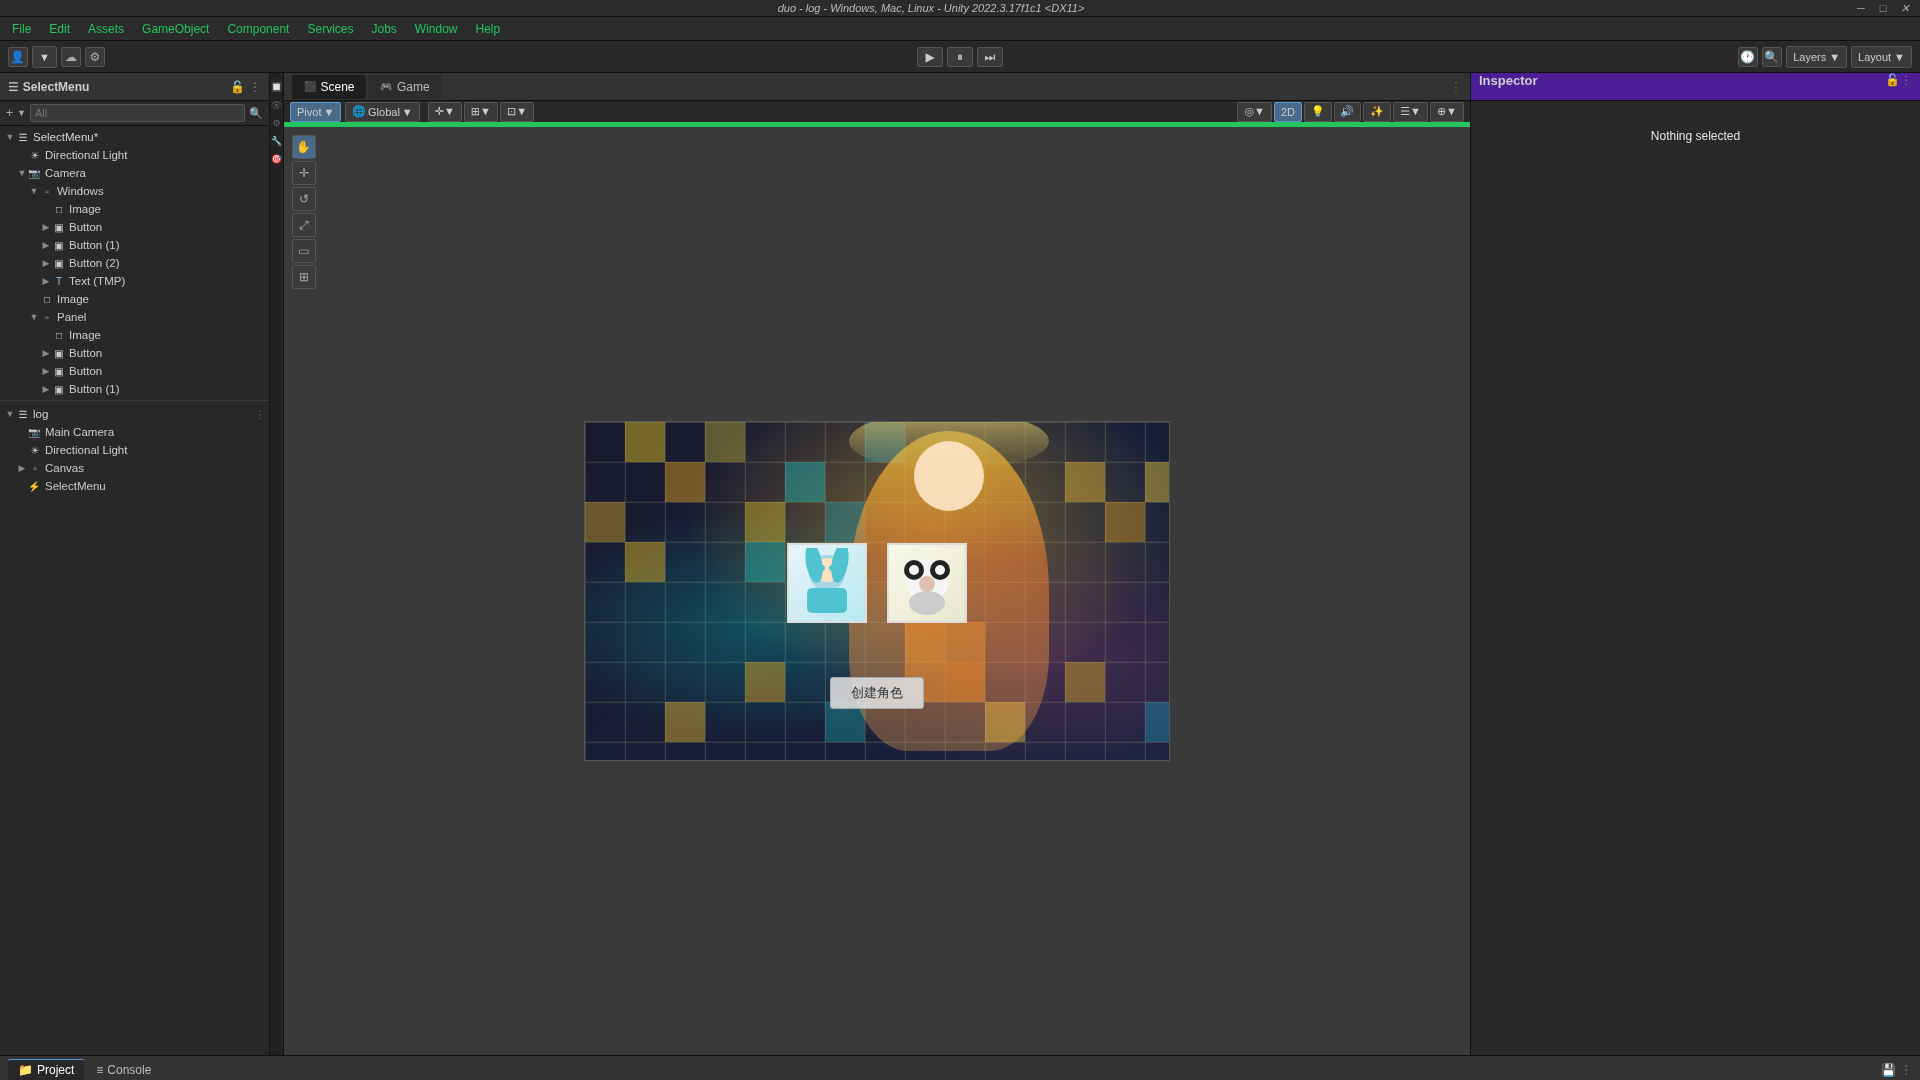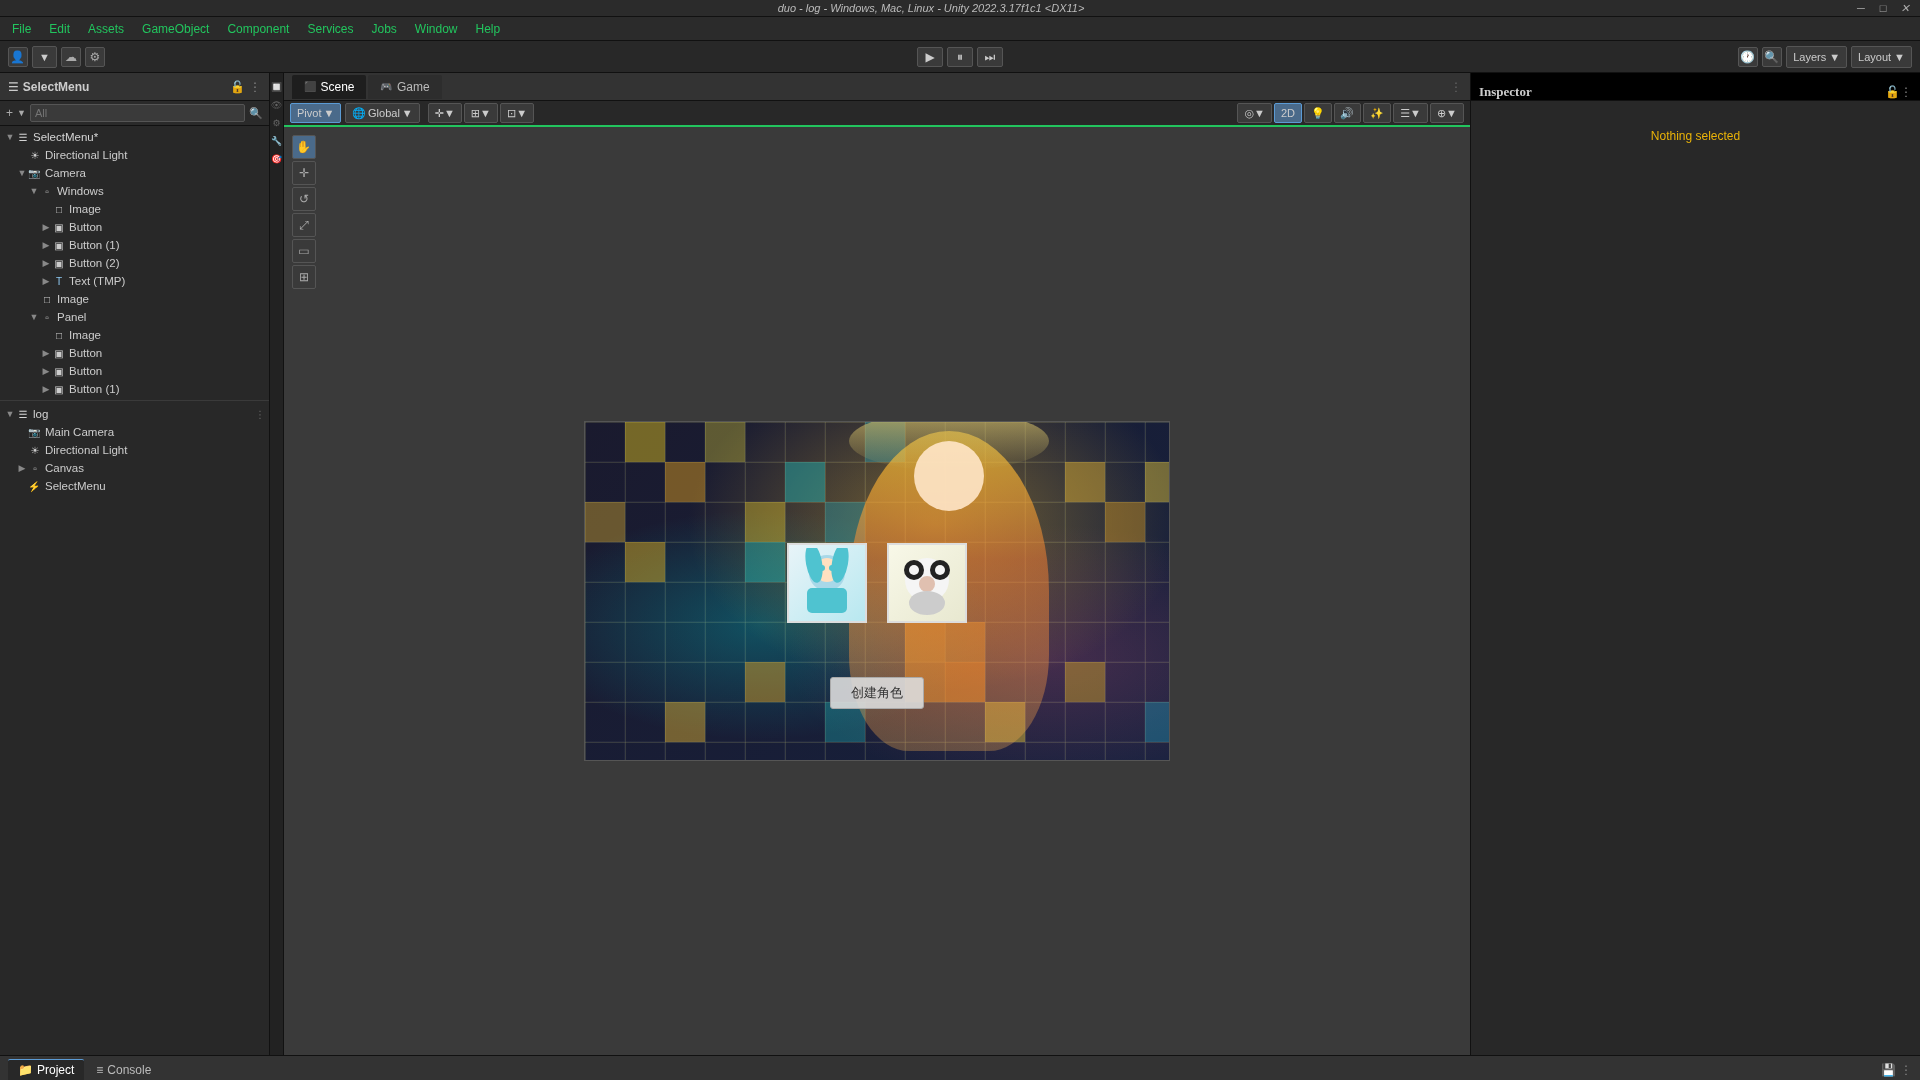--- a/index.html
+++ b/index.html
@@ -210,21 +210,21 @@
     .scene-tab.active { background: #1e1e1e; color: #fff; }
     .scene-tab-icon { font-size: 10px; color: #888; }
 
     .scene-toolbar {
       height: 26px;
       background: #282828;
       display: flex;
       align-items: center;
       padding: 0 6px;
       gap: 4px;
-      border-bottom: 2px solid #22c55e;
+      border-bottom: 5px solid #22c55e;
     }
     .scene-tool-btn {
       height: 20px;
       padding: 0 6px;
       background: #3a3a3a;
       border: 1px solid #555;
       border-radius: 2px;
       color: #ccc;
       cursor: pointer;
       font-size: 11px;
@@ -334,28 +334,27 @@
     
     .right-panel {
       width: 450px;
       background: #282828;
       border-left: 1px solid #111;
       display: flex;
       flex-direction: column;
     }
     .inspector-header {
       height: 28px;
-      background: #000000;
-      display: flex;
-      align-items: flex-end;
+      background: #4c1d95;
+      display: flex;
+      align-items: flex-start;
       padding: 0 8px;
       border-bottom: 1px solid #111;
       font-size: 12px;
       color: #ccc;
-      font-family: Liberation Serif, serif;
     }
     .inspector-content {
       flex: 1;
       padding: 8px;
       overflow-y: auto;
     }
 
     
     .bottom-panel {
       height: 280px;
@@ -394,21 +393,21 @@
     .h-indent2 { margin-left: 24px; }
     .h-indent3 { margin-left: 36px; }
 
     .scene-separator {
       height: 1px;
       background: #3a3a3a;
       margin: 2px 0;
     }
 
     .inspector-empty {
-      color: #eab308;
+      color: #e5e5e5;
       font-size: 12px;
       text-align: center;
       margin-top: 20px;
     }
   </style>
 </head>
 <body>
 
 <div class="title-bar">
   <span class="title-text">duo - log - Windows, Mac, Linux - Unity 2022.3.17f1c1 &lt;DX11&gt;</span>

